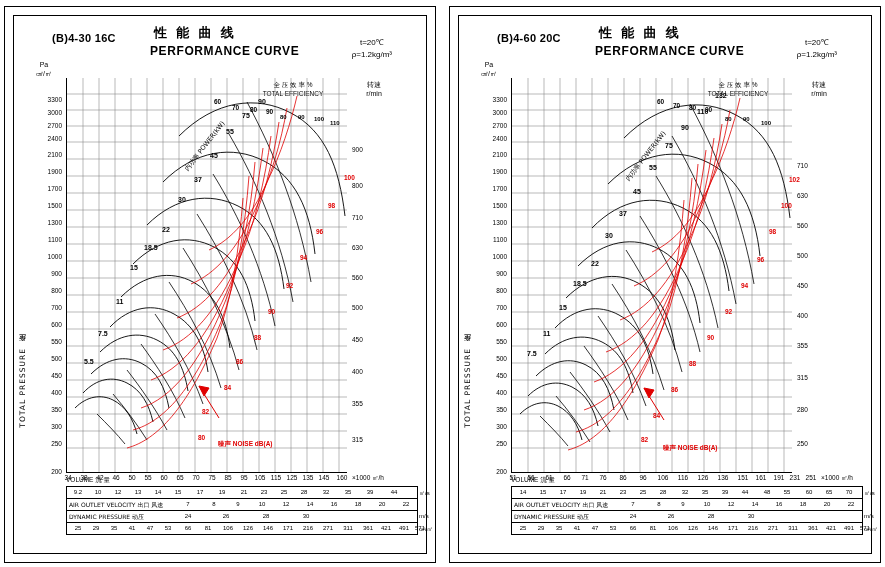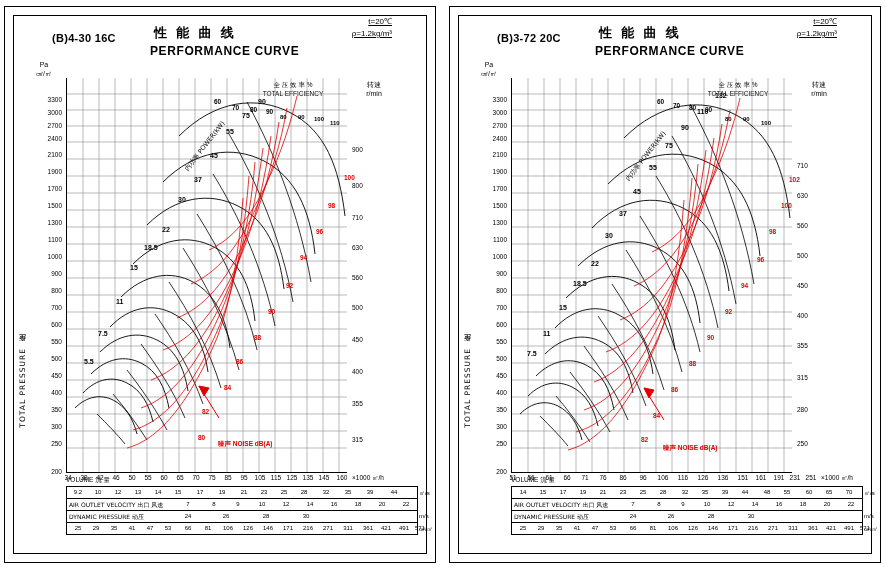--- a/index.html
+++ b/index.html
@@ -6,21 +6,21 @@
   body{width:885px;height:567px;font-family:"Liberation Sans",sans-serif;color:#000;}
   .page{position:relative;width:885px;height:567px;}
   .panel{position:absolute;top:6px;width:430px;height:555px;border:1.5px solid #000;background:#fff;}
   .panel.left{left:4px;}
   .panel.right{left:449px;}
   .inner{position:absolute;left:8px;top:8px;width:412px;height:537px;border:1px solid #000;}
   .titlebar{position:absolute;left:0;top:0;width:100%;height:48px;}
   .model{position:absolute;left:38px;top:16px;font-size:11px;font-weight:bold;letter-spacing:.3px;}
   .cn-title{position:absolute;left:140px;top:8px;font-size:13px;font-weight:bold;letter-spacing:3px;font-family:Liberation Serif, serif;}
   .en-title{position:absolute;left:136px;top:28px;font-size:12px;font-weight:bold;letter-spacing:.6px;}
-  .cond{position:absolute;right:34px;top:0;font-size:8px;line-height:12px;text-align:right;text-decoration:underline;}
+  .cond{position:absolute;right:34px;top:21px;font-size:8px;line-height:12px;text-align:center;}
   .plot{position:absolute;left:52px;top:62px;width:280px;height:394px;border-left:1px solid #000;border-bottom:1px solid #000;}
   .yaxis-label{position:absolute;font-size:6.5px;text-align:right;width:26px;}
   .yaxis-unit{position:absolute;left:22px;top:44px;font-size:7px;text-align:center;line-height:9px;}
   .ylabel-vert{position:absolute;left:4px;top:330px;font-size:7.5px;writing-mode:vertical-rl;transform:rotate(180deg);letter-spacing:1px;font-family:"DejaVu Sans",sans-serif;}
   .xaxis-label{position:absolute;font-size:6.5px;text-align:center;width:20px;}
   .r-label{position:absolute;font-size:6.5px;width:22px;text-align:left;}
   .r-title{position:absolute;font-size:7px;text-align:center;line-height:9px;}
   .eff-title{position:absolute;font-size:6.5px;text-align:center;line-height:9px;}
   .kw{position:absolute;font-size:7px;font-weight:bold;}
   .effnum{position:absolute;font-size:6.5px;color:#e00000;font-weight:bold;}
@@ -325,21 +325,21 @@
         </div>
       </div>
 
     </div>
   </div>
 
   <div class="panel right">
     <div class="inner">
 
       <div class="titlebar">
-        <div class="model">(B)3-72  20C</div>
+        <div class="model">(B)4-60  20C</div>
         <div class="cn-title">性 能 曲 线</div>
         <div class="en-title">PERFORMANCE CURVE</div>
         <div class="cond">
           <div>t=20℃</div>
           <div>ρ=1.2kg/m³</div>
         </div>
       </div>
 
       <div class="yaxis-unit">
         <div>Pa</div>

